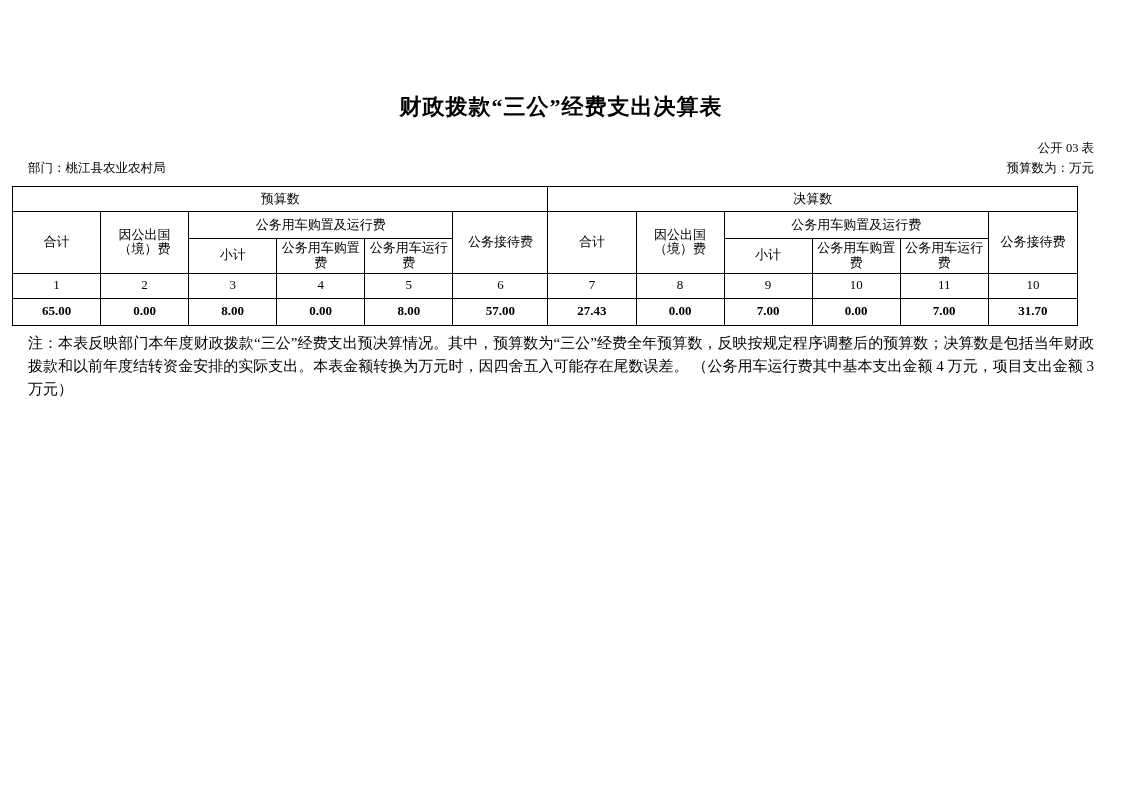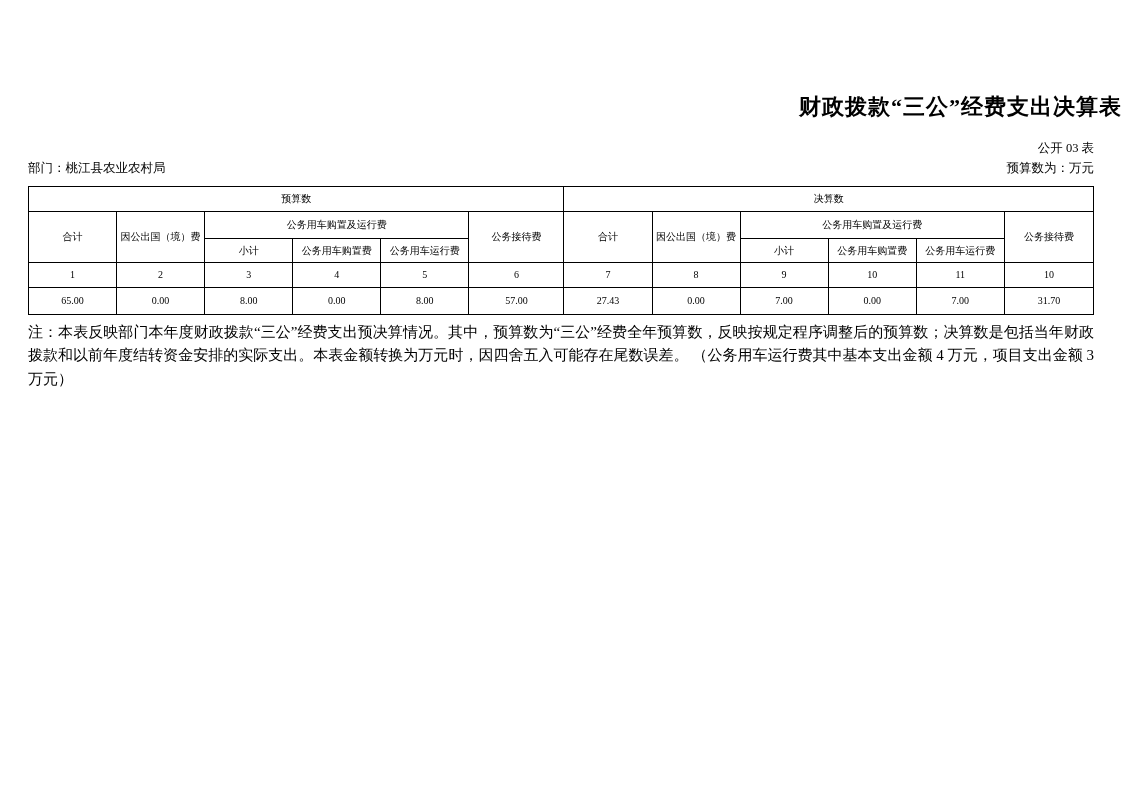--- a/index.html
+++ b/index.html
@@ -14,21 +14,21 @@
     color: #000000;
     overflow: hidden;
   }
   .page {
     position: relative;
     width: 1122px;
     height: 793px;
     box-sizing: border-box;
   }
   .doc-title {
-    text-align: right;
+    text-align: center;
     font-size: 22px;
     font-weight: bold;
     letter-spacing: 1px;
     margin-top: 92px;
     font-family: "Liberation Serif", "DejaVu Serif", serif;
   }
   .meta-row {
     position: relative;
     height: 18px;
     margin-top: 18px;
@@ -50,23 +50,23 @@
   }
   .meta-left {
     position: absolute;
     left: 28px;
     top: 0;
   }
 
   table.main {
     border-collapse: collapse;
     table-layout: fixed;
-    margin: 6px 28px 0 28px;
+    margin: 6px 28px 0 12px;
     width: 1066px;
-    font-size: 10px;
+    font-size: 13px;
   }
   table.main td {
     border: 1px solid #000000;
     text-align: center;
     vertical-align: middle;
     padding: 2px 3px;
     line-height: 1.15;
   }
   td.grp {
     height: 20px;
@@ -78,20 +78,21 @@
     height: 46px;
   }
   td.numrow {
     height: 20px;
   }
   td.valrow {
     height: 22px;
     text-align: right;
     padding-right: 6px;
     font-family: "Liberation Serif", "DejaVu Serif", serif;
+    font-weight: bold;
   }
   .note {
     margin: 6px 28px 0 28px;
     width: 1066px;
     font-size: 15px;
     line-height: 1.55;
     text-align: justify;
   }
 </style>
 </head>

